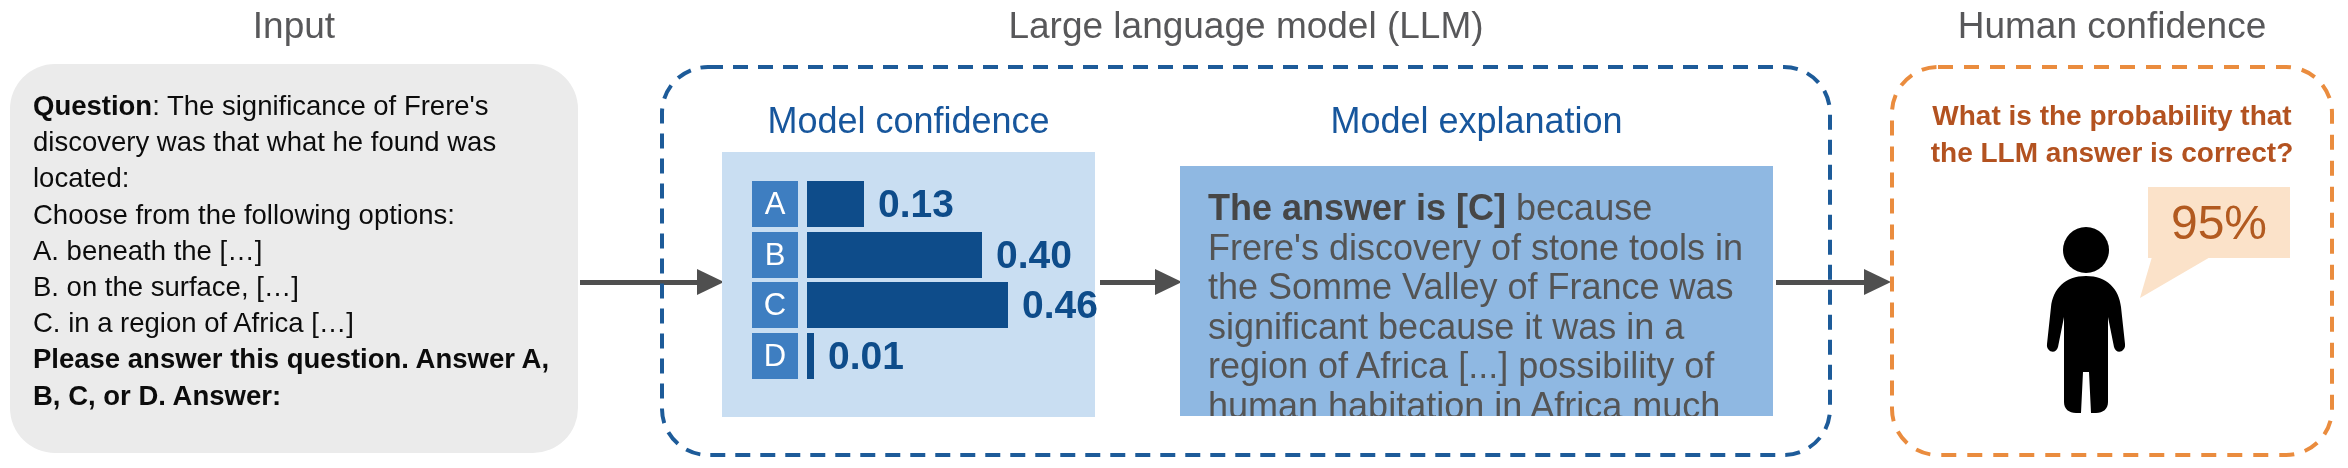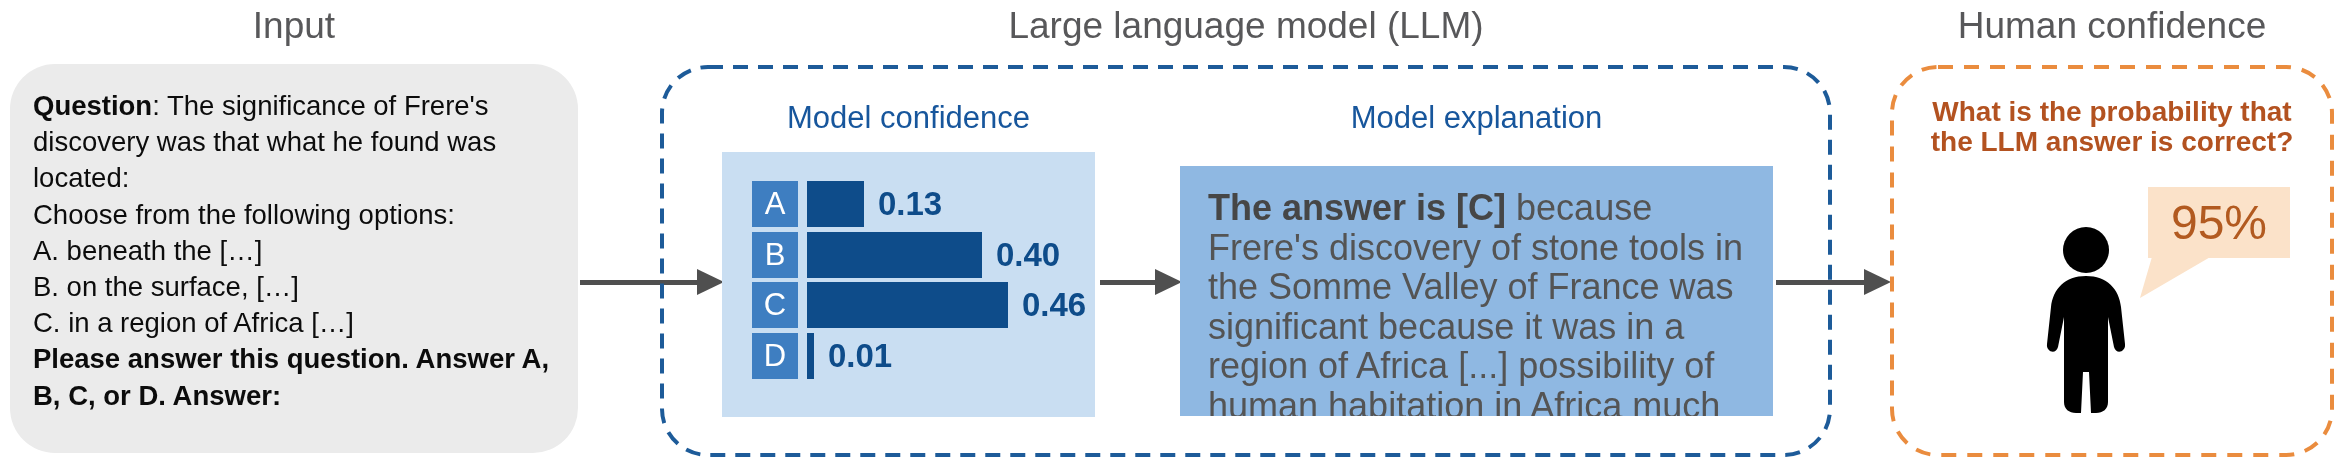--- a/index.html
+++ b/index.html
@@ -45,52 +45,52 @@
   .arrow-head{
     position:absolute;top:269px;width:0;height:0;
     border-left:27px solid var(--arrow-gray);
     border-top:13px solid transparent;border-bottom:13px solid transparent;
   }
 
   
   .dash-svg{position:absolute;}
 
   .section-label{
-    position:absolute;top:100px;font-size:31px;color:var(--label-blue);
+    position:absolute;top:100px;font-size:36px;color:var(--label-blue);
     text-align:center;white-space:nowrap;
   }
   .label-confidence{left:722px;width:373px;}
   .label-explanation{left:1180px;width:593px;}
 
   
   .chart-box{
     position:absolute;left:722px;top:152px;width:373px;height:265px;
     background:var(--chart-bg);
   }
   .chart-row{position:absolute;left:30px;height:46px;display:flex;align-items:center;}
   .row-0{top:29px;} .row-1{top:80px;} .row-2{top:130px;} .row-3{top:181px;}
   .cat-square{
     width:46px;height:46px;background:var(--square-blue);color:#ffffff;
     font-size:31px;display:flex;align-items:center;justify-content:center;flex:0 0 auto;
   }
   .bar{height:46px;background:var(--bar-navy);margin-left:9px;flex:0 0 auto;}
-  .bar-value{margin-left:14px;font-size:33px;font-weight:bold;color:var(--bar-navy);white-space:nowrap;text-align:right;}
+  .bar-value{margin-left:14px;font-size:39px;font-weight:bold;color:var(--bar-navy);white-space:nowrap;text-align:right;}
 
   
   .explanation-box{
     position:absolute;left:1180px;top:166px;width:593px;height:250px;
     background:var(--expl-bg);box-sizing:border-box;padding:22px 24px 0 28px;overflow:hidden;
   }
   .explanation-text{font-size:36px;line-height:39.5px;color:var(--expl-text);}
   .explanation-text b{color:#464646;font-weight:bold;}
 
   
   .human-question{
     position:absolute;left:1912px;top:97px;width:400px;text-align:center;
-    font-size:28px;line-height:30px;font-weight:bold;color:var(--orange-text);
+    font-size:28px;line-height:37px;font-weight:bold;color:var(--orange-text);
   }
   .person-svg{position:absolute;left:2036px;top:226px;width:100px;height:192px;}
   .speech-bubble{
     position:absolute;left:2148px;top:187px;width:142px;height:71px;
     background:var(--bubble-bg);display:flex;align-items:center;justify-content:center;
   }
   .bubble-value{font-size:48px;color:#b25a20;line-height:71px;}
   .bubble-tail{
     position:absolute;left:2140px;top:256px;width:72px;height:42px;
     background:var(--bubble-bg);

